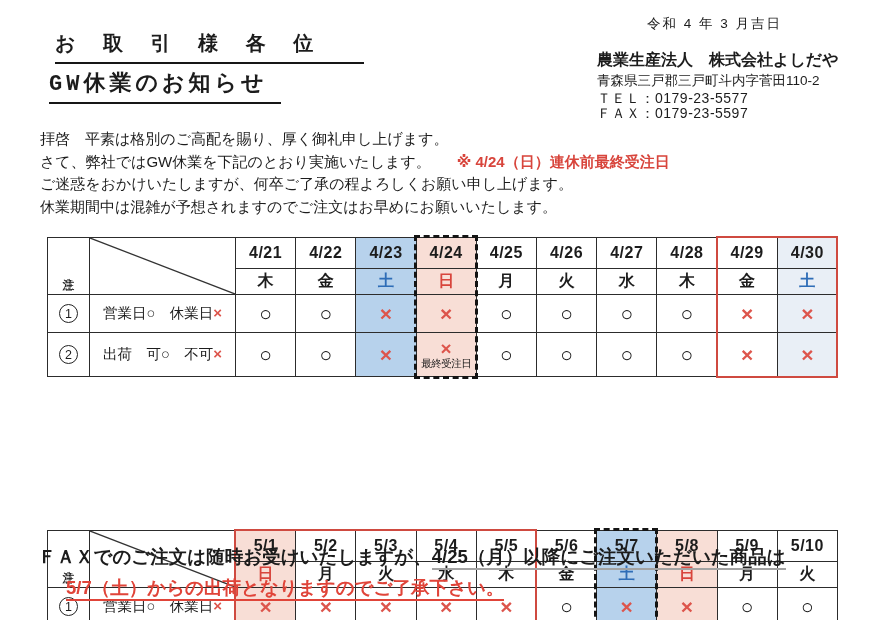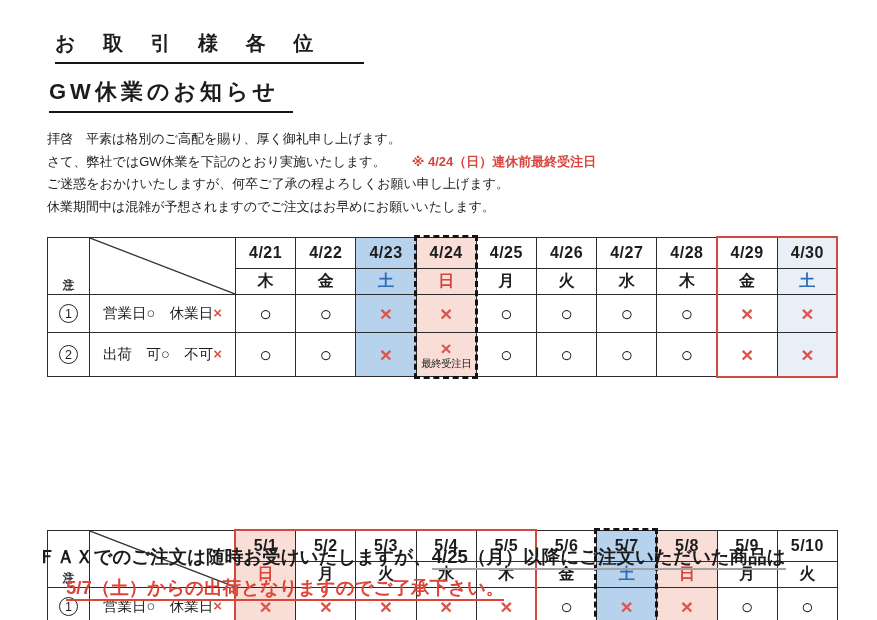--- a/index.html
+++ b/index.html
@@ -9,29 +9,29 @@
     overflow:hidden;margin:0 auto;
   }
   
   .title-block{position:absolute;left:55px;top:30px;}
   .title1{
     display:inline-block;font-size:20px;font-weight:bold;letter-spacing:11px;
     padding:0 40px 5px 0;border-bottom:2px solid #161616;white-space:nowrap;
   }
   .title2{
     display:inline-block;font-size:22px;font-weight:bold;letter-spacing:4px;
-    margin-top:13px;margin-left:-6px;padding:0 14px 4px 0;border-bottom:2px solid #161616;white-space:nowrap;
+    margin-top:4px;margin-left:-6px;padding:0 14px 4px 0;border-bottom:2px solid #161616;white-space:nowrap;font-family:Liberation Mono, monospace;
   }
   .header-right{position:absolute;left:597px;top:16px;line-height:15px;}
   .doc-date{font-size:13.5px;margin-left:50px;margin-bottom:21px;letter-spacing:2px;}
   .company{font-size:16px;font-weight:bold;margin-bottom:6px;white-space:nowrap;}
   .address{font-size:13.5px;margin-bottom:3px;white-space:nowrap;}
   .telfax{font-size:14px;letter-spacing:0.5px;white-space:nowrap;}
   
-  .body-text{position:absolute;left:47px;top:128px;font-size:13px;line-height:22.5px;}
+  .body-text{position:absolute;left:40px;top:128px;font-size:15px;line-height:22.5px;}
   .body-text p{margin:0;white-space:nowrap;}
   .red-note{color:#d8453c;font-weight:bold;margin-left:26px;}
   
   .table-wrap{position:absolute;left:47px;width:734px;}
   .tw-april{top:237px;}
   .tw-may{top:390px;}
   table.sched{border-collapse:collapse;table-layout:fixed;width:791px;}
   table.sched td{border:1px solid #2c2c2c;text-align:center;vertical-align:middle;padding:0;overflow:hidden;}
   tr.r-date{height:31px;}
   tr.r-day{height:26px;}
@@ -73,20 +73,27 @@
 </head>
 <body>
 
 <div class="page">
 
   <div class="title-block">
     <div class="title1">お 取 引 様 各 位</div><br>
     <div class="title2">GW休業のお知らせ</div>
   </div>
 
+  <div class="header-right">
+    <div class="doc-date">令和 4 年 3 月吉日</div>
+    <div class="company">農業生産法人　株式会社よしだや</div>
+    <div class="address">青森県三戸郡三戸町斗内字菅田110-2</div>
+    <div class="telfax">ＴＥＬ：0179-23-5577</div>
+    <div class="telfax">ＦＡＸ：0179-23-5597</div>
+  </div>
 
   <div class="body-text">
     <p>拝啓　平素は格別のご高配を賜り、厚く御礼申し上げます。</p>
     <p><span>さて、弊社ではGW休業を下記のとおり実施いたします。</span><span class="red-note">※ 4/24（日）連休前最終受注日</span></p>
     <p>ご迷惑をおかけいたしますが、何卒ご了承の程よろしくお願い申し上げます。</p>
     <p>休業期間中は混雑が予想されますのでご注文はお早めにお願いいたします。</p>
   </div>
 
   <div class="table-wrap tw-april" style="position: relative;">
       <table class="sched">

